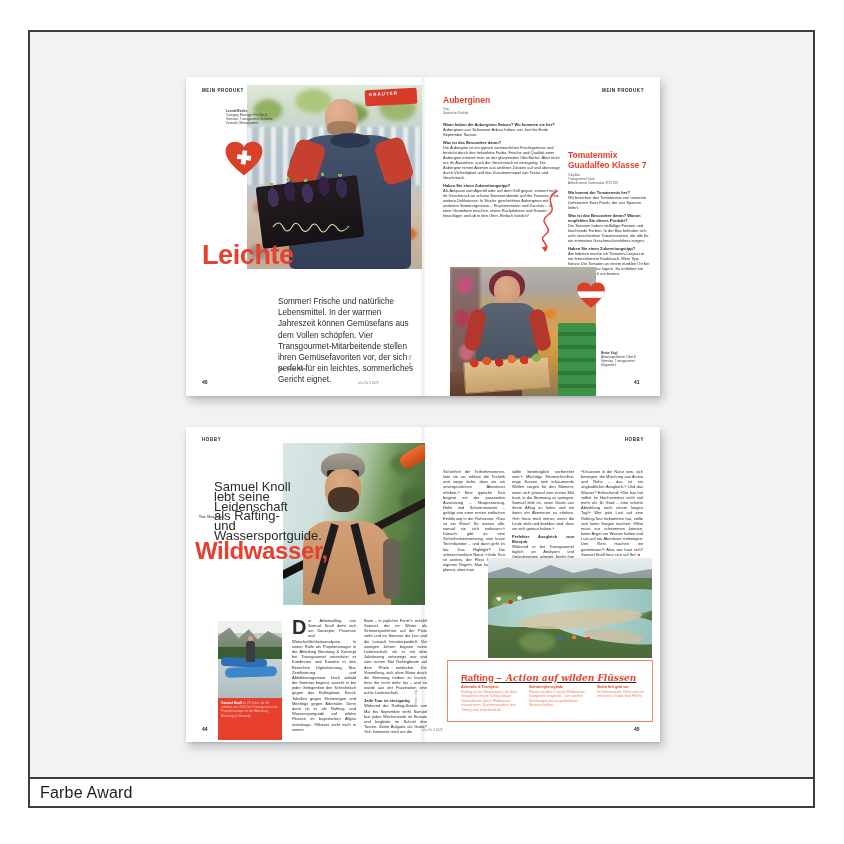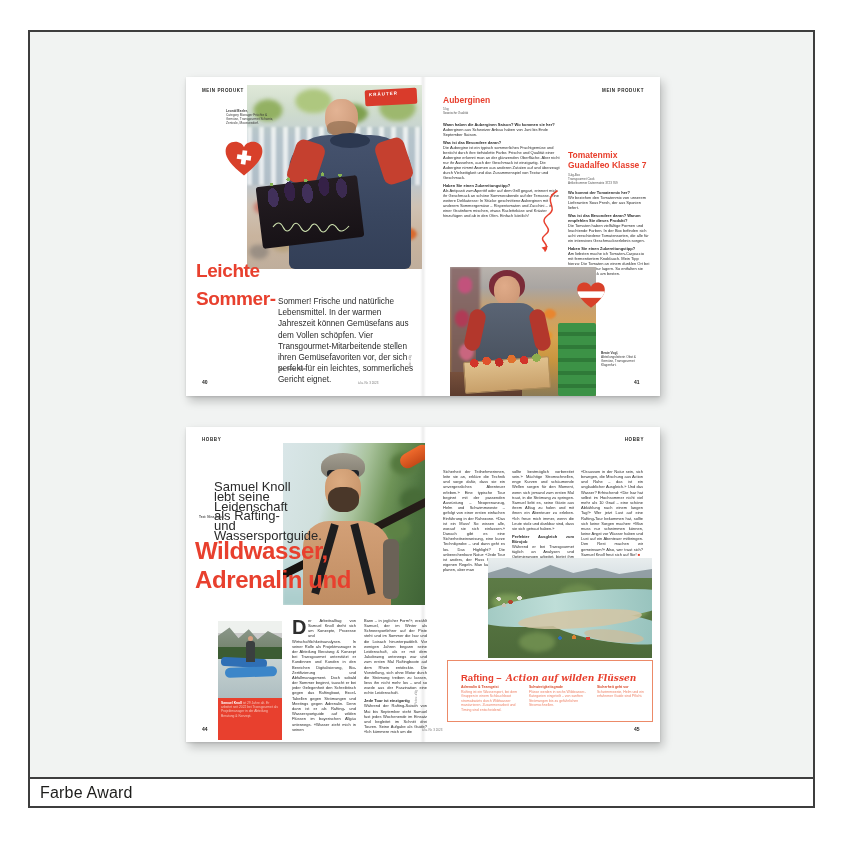--- a/index.html
+++ b/index.html
@@ -102,23 +102,22 @@
         </g>
     </svg>
 
     <div class="mw" style="left:40px;top:32px;width:50px;height:32px;">
       <div class="mi" style="font-size:6.4px;line-height:1.25;color:#3a3a3a;">
         <p style="font-weight:bold;">Leonid Bezler,</p>
         <p>Category Manager Früchte &amp; Gemüse, Transgourmet Schweiz, Zentrale, Moosseedorf.</p>
       </div>
     </div>
 
-    <div class="abs hl" style="left:10px;top:164px;font-size:19px;line-height:28px;margin-top:16px;">
+    <div class="abs hl" style="left:16px;top:164px;font-size:27px;line-height:28px;">
       <div>Leichte</div>
-      <div>Sommer-</div>
     </div>
 
     <div class="abs" style="left:92px;top:219px;width:136px;font-size:8.2px;line-height:11.2px;color:#2a2a2a;">Sommer! Frische und natürliche Lebensmittel. In der warmen Jahreszeit können Gemüsefans aus dem Vollen schöpfen. Vier Transgourmet-Mitarbeitende stellen ihren Gemüsefavoriten vor, der sich perfekt für ein leichtes, sommerliches Gericht eignet.</div>
     <div class="mw" style="left:92px;top:290px;width:70px;height:8px;">
       <div class="mi" style="font-size:6.4px;font-weight:bold;color:#555;">Text: Tobias Weber</div>
     </div>
 
     <div class="abs rot90" style="left:221px;top:258px;height:44px;">Foto: zVg</div>
 
     <div class="pg" style="left:16px;top:302px;">40</div>
@@ -251,21 +250,20 @@
       <div class="pd" style="left:100px;top:96px;width:16px;height:60px;border-radius:6px;background:#6b6257;"></div>
     </div>
 
     <div class="abs" style="left:28px;top:55px;width:86px;font-size:13px;line-height:9.8px;color:#2a2a2a;">Samuel Knoll lebt seine Leidenschaft als Rafting- und Wassersportguide.</div>
     <div class="mw" style="left:13px;top:88px;width:60px;height:8px;">
       <div class="mi" style="font-size:6.4px;font-weight:bold;color:#555;">Text: Nina Bauer</div>
     </div>
 
     <div class="abs hl" style="left:9px;top:110px;font-size:24px;line-height:28.5px;z-index:3;">
       <div>Wildwasser,</div>
-      <div>Adrenalin und</div>
     </div>
 
     <div class="ph" style="left:32px;top:194px;width:64px;height:77px;">
       <div class="pd" style="left:0;top:0;width:100%;height:12px;background:#eef1ee;"></div>
       <div class="pd" style="left:0;top:4px;width:100%;height:24px;background:linear-gradient(180deg,#8d998d,#76856f);clip-path:polygon(0 100%,0 45%,18% 10%,32% 55%,48% 18%,62% 60%,78% 25%,100% 55%,100% 100%);"></div>
       <div class="pd" style="left:0;top:26px;width:100%;height:13px;background:#3c5c33;filter:blur(.5px);"></div>
       <div class="pd" style="left:0;top:38px;width:100%;height:39px;background:linear-gradient(180deg,#c6d2d2,#aebec1);"></div>
       <div class="pd" style="left:3px;top:37px;width:46px;height:9px;border-radius:4px;background:#2f6fb5;transform:rotate(3deg);"></div>
       <div class="pd" style="left:7px;top:46px;width:52px;height:10px;border-radius:5px;background:#3c86c9;transform:rotate(-2deg);"></div>
       <div class="pd" style="left:28px;top:20px;width:9px;height:21px;border-radius:3px 3px 0 0;background:#3a3f3f;"></div>
@@ -336,21 +334,21 @@
         radial-gradient(4px 3px at 55% 50%,#b5452f 0 60%,transparent 61%),
         radial-gradient(4px 3px at 80% 25%,#e8e4da 0 60%,transparent 61%),
         radial-gradient(4px 3px at 35% 70%,#c9c3b4 0 60%,transparent 61%);"></div>
       <div class="pd" style="left:66px;top:76px;width:40px;height:8px;background:
         radial-gradient(4px 3px at 15% 50%,#2f6fb5 0 60%,transparent 61%),
         radial-gradient(4px 3px at 50% 40%,#d9822f 0 60%,transparent 61%),
         radial-gradient(4px 3px at 85% 55%,#cf3b2c 0 60%,transparent 61%);"></div>
     </div>
 
     <div class="abs" style="left:261px;top:233px;width:204px;height:60px;background:#fff;border:1px solid #ec8a68;">
-      <div class="abs" style="left:13px;top:6px;white-space:nowrap;">
+      <div class="abs" style="left:13px;top:6px;white-space:nowrap;text-decoration:underline;">
         <span style="font-size:9.5px;font-weight:bold;color:#e8402e;">Rafting –</span>
         <span class="scripty" style="font-size:9px;color:#e8402e;">Action auf wilden Flüssen</span>
       </div>
       <div class="mw" style="left:13px;top:24px;width:58px;height:34px;">
         <div class="mi" style="font-size:7px;line-height:1.28;">
           <p style="font-weight:bold;color:#d84a2a;">Adrenalin &amp; Teamgeist</p>
           <p style="color:#ee8266;">Rafting ist ein Wassersport, bei dem Gruppen in einem Schlauchboot stromabwärts durch Wildwasser manövrieren. Zusammenarbeit und Timing sind entscheidend.</p>
         </div>
       </div>
       <div class="mw" style="left:81px;top:24px;width:58px;height:34px;">

